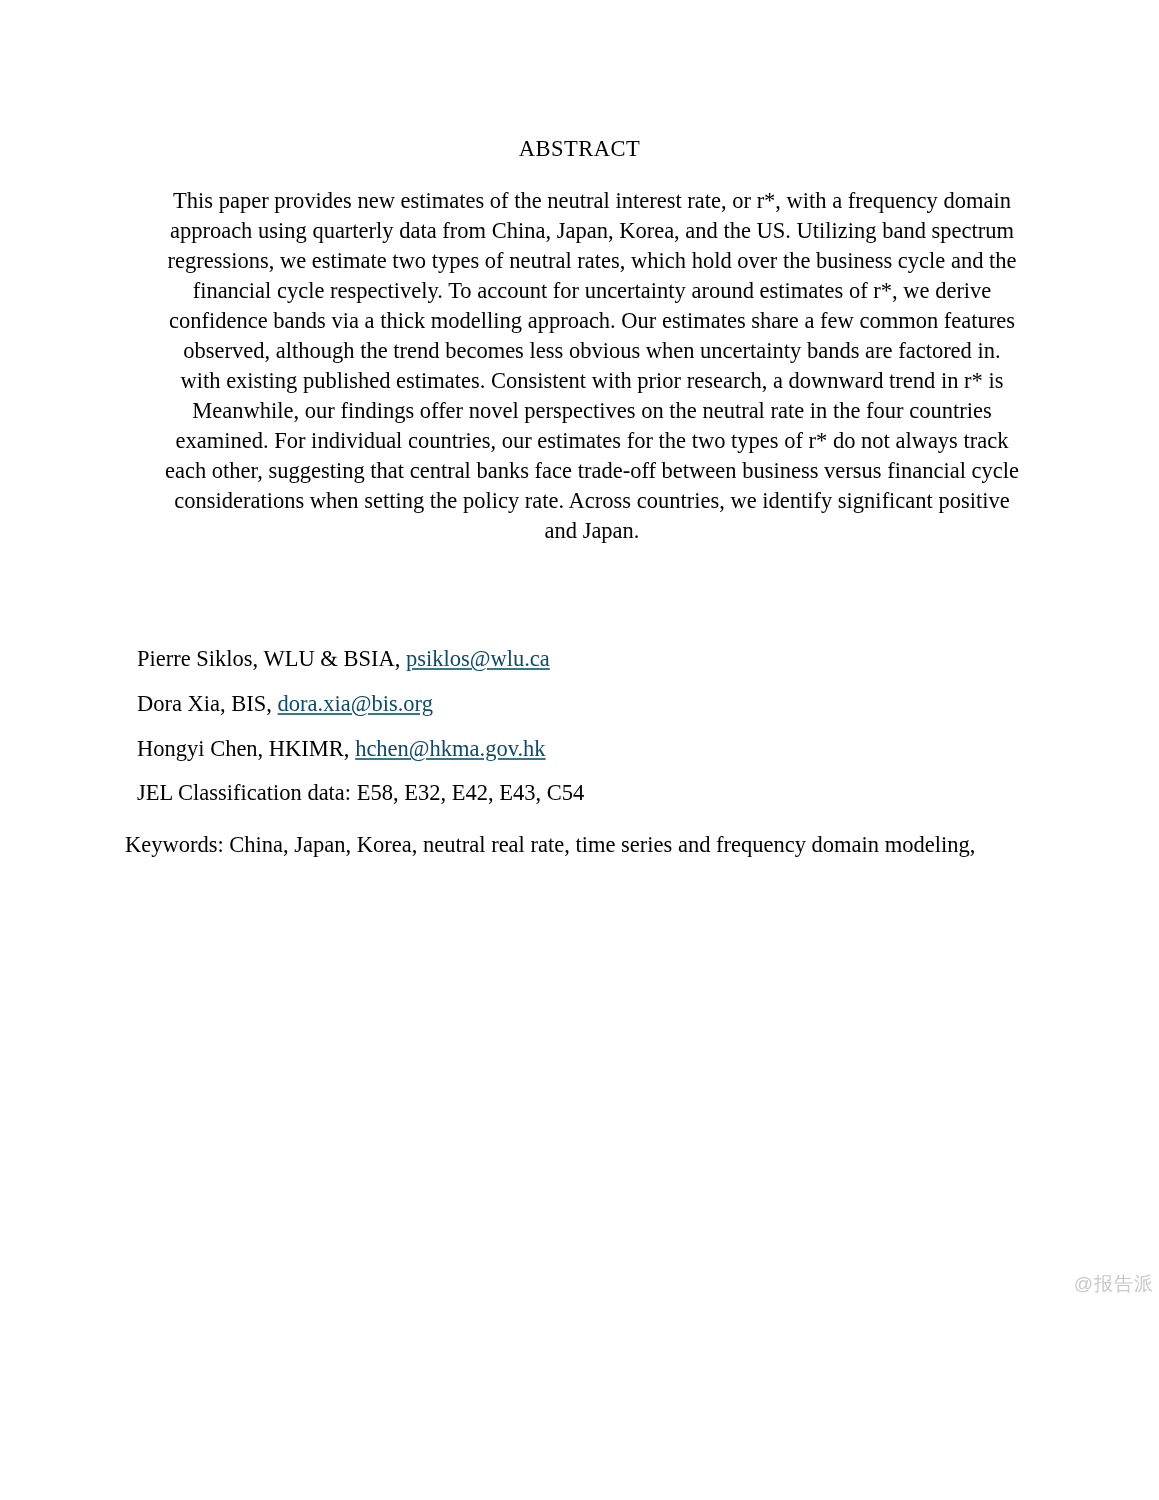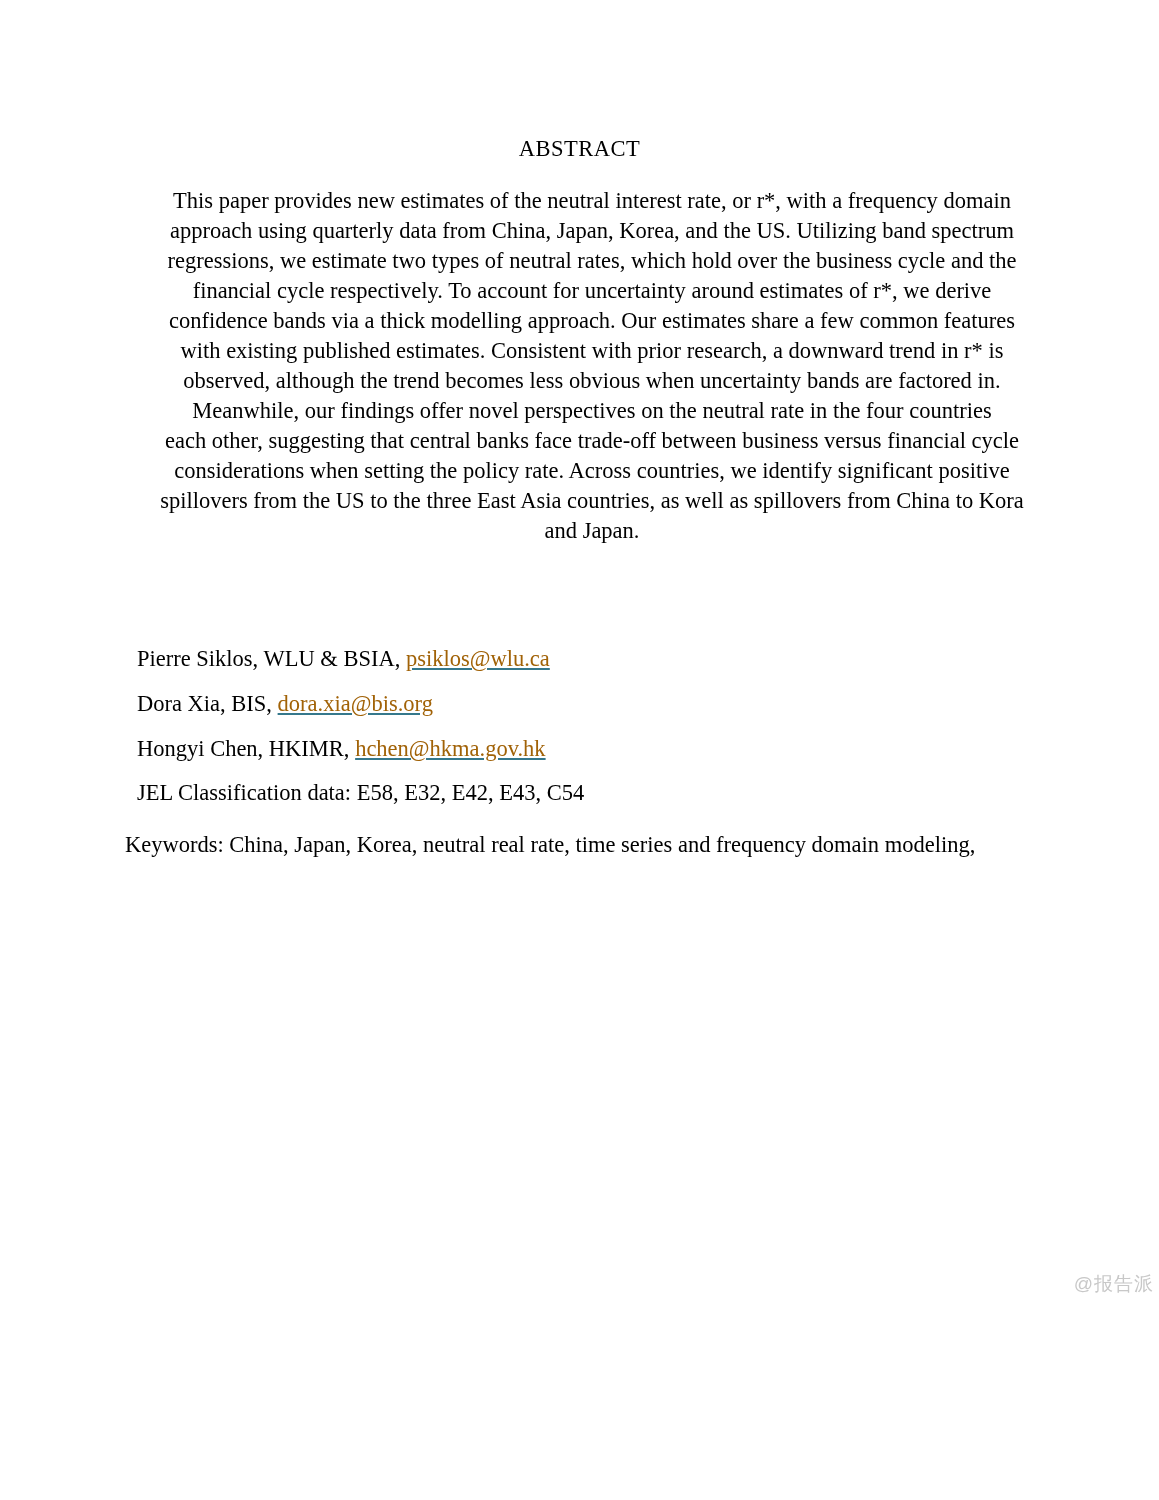--- a/index.html
+++ b/index.html
@@ -40,21 +40,21 @@
     text-align: center;
   }
   .byline {
     position: absolute;
     left: 137px;
     font-size: 22.5px;
     margin: 0;
     white-space: nowrap;
   }
   .email-link {
-    color: #a16207;
+    color: #0c4a6e;
     text-decoration: underline;
     text-decoration-color: #35788C;
     cursor: pointer;
   }
   .keywords {
     position: absolute;
     left: 125px;
     top: 830px;
     width: 910px;
   }
@@ -85,26 +85,26 @@
 <div class="page">
 
   <h1 class="heading">ABSTRACT</h1>
 
   <div class="abstract">
     <div class="line">This paper provides new estimates of the neutral interest rate, or r*, with a frequency domain</div>
     <div class="line">approach using quarterly data from China, Japan, Korea, and the US. Utilizing band spectrum</div>
     <div class="line">regressions, we estimate two types of neutral rates, which hold over the business cycle and the</div>
     <div class="line">financial cycle respectively. To account for uncertainty around estimates of r*, we derive</div>
     <div class="line">confidence bands via a thick modelling approach. Our estimates share a few common features</div>
+    <div class="line">observed, although the trend becomes less obvious when uncertainty bands are factored in.</div>
     <div class="line">with existing published estimates. Consistent with prior research, a downward trend in r* is</div>
-    <div class="line">observed, although the trend becomes less obvious when uncertainty bands are factored in.</div>
     <div class="line">Meanwhile, our findings offer novel perspectives on the neutral rate in the four countries</div>
+    <div class="line">examined. For individual countries, our estimates for the two types of r* do not always track</div>
     <div class="line">each other, suggesting that central banks face trade-off between business versus financial cycle</div>
     <div class="line">considerations when setting the policy rate. Across countries, we identify significant positive</div>
-    <div class="line">spillovers from the US to the three East Asia countries, as well as spillovers from China to Kora</div>
     <div class="line">and Japan.</div>
   </div>
 
   <p class="byline" style="top:646px">
     <span>Pierre Siklos, WLU &amp; BSIA, </span><a class="email-link" href="#">psiklos@wlu.ca</a>
   </p>
 
   <p class="byline" style="top:691px">
     <span>Dora Xia, BIS, </span><a class="email-link" href="#">dora.xia@bis.org</a>
   </p>

